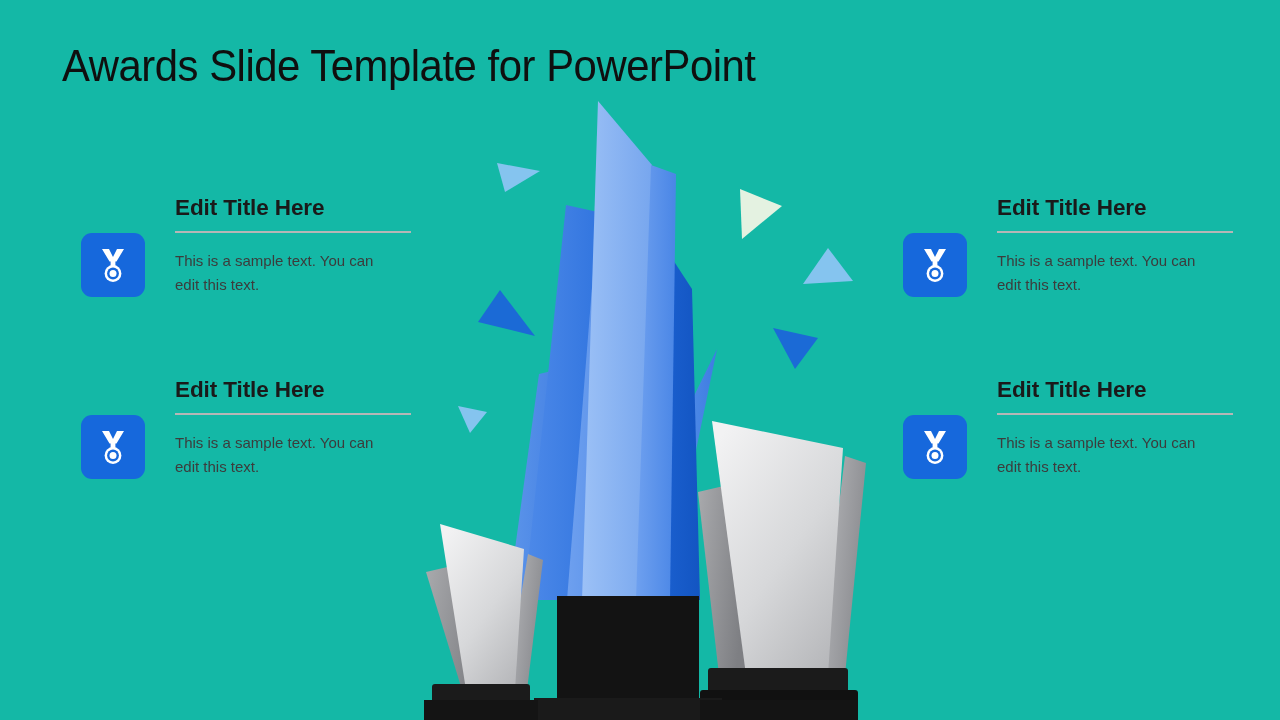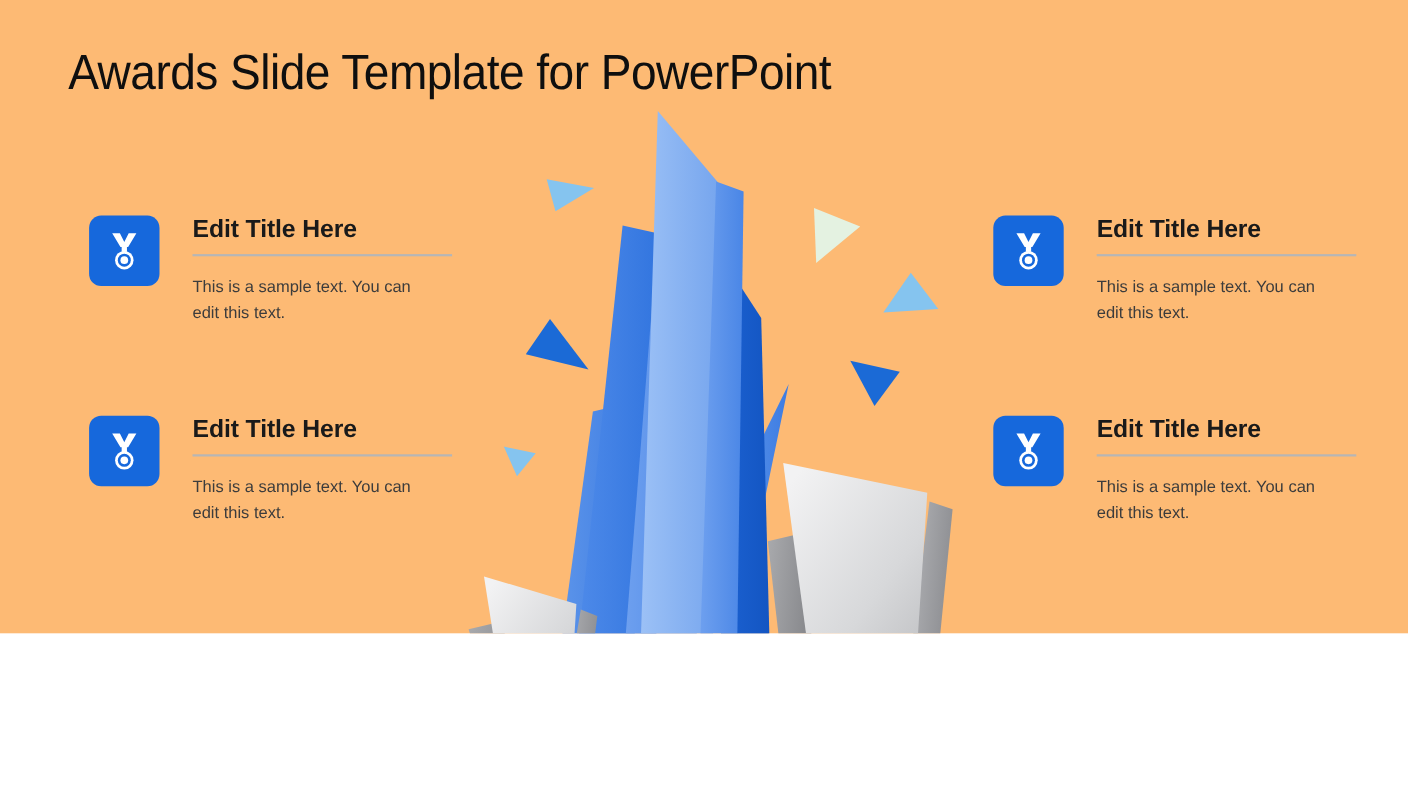--- a/index.html
+++ b/index.html
@@ -6,22 +6,22 @@
     margin: 0;
     padding: 0;
     background: #ffffff;
   }
   body {
     font-family: "Liberation Sans", sans-serif;
   }
   #slide {
     position: relative;
     width: 1280px;
-    height: 576px;
-    background: #fdba74;
+    height: 720px;
+    background: #14b8a6;
     overflow: hidden;
   }
 
   
   #slide-title {
     position: absolute;
     left: 62px;
     top: 40px;
     font-size: 45px;
     font-weight: 400;
@@ -40,21 +40,21 @@
     top: 0;
     width: 1280px;
     height: 720px;
     pointer-events: none;
   }
 
   
   .feature {
     position: absolute;
     display: flex;
-    align-items: flex-start;
+    align-items: flex-end;
   }
   .feature-l1 { left: 81px;  top: 196px; }
   .feature-l2 { left: 81px;  top: 378px; }
   .feature-r1 { left: 903px; top: 196px; }
   .feature-r2 { left: 903px; top: 378px; }
 
   .badge {
     width: 64px;
     height: 64px;
     border-radius: 11px;

